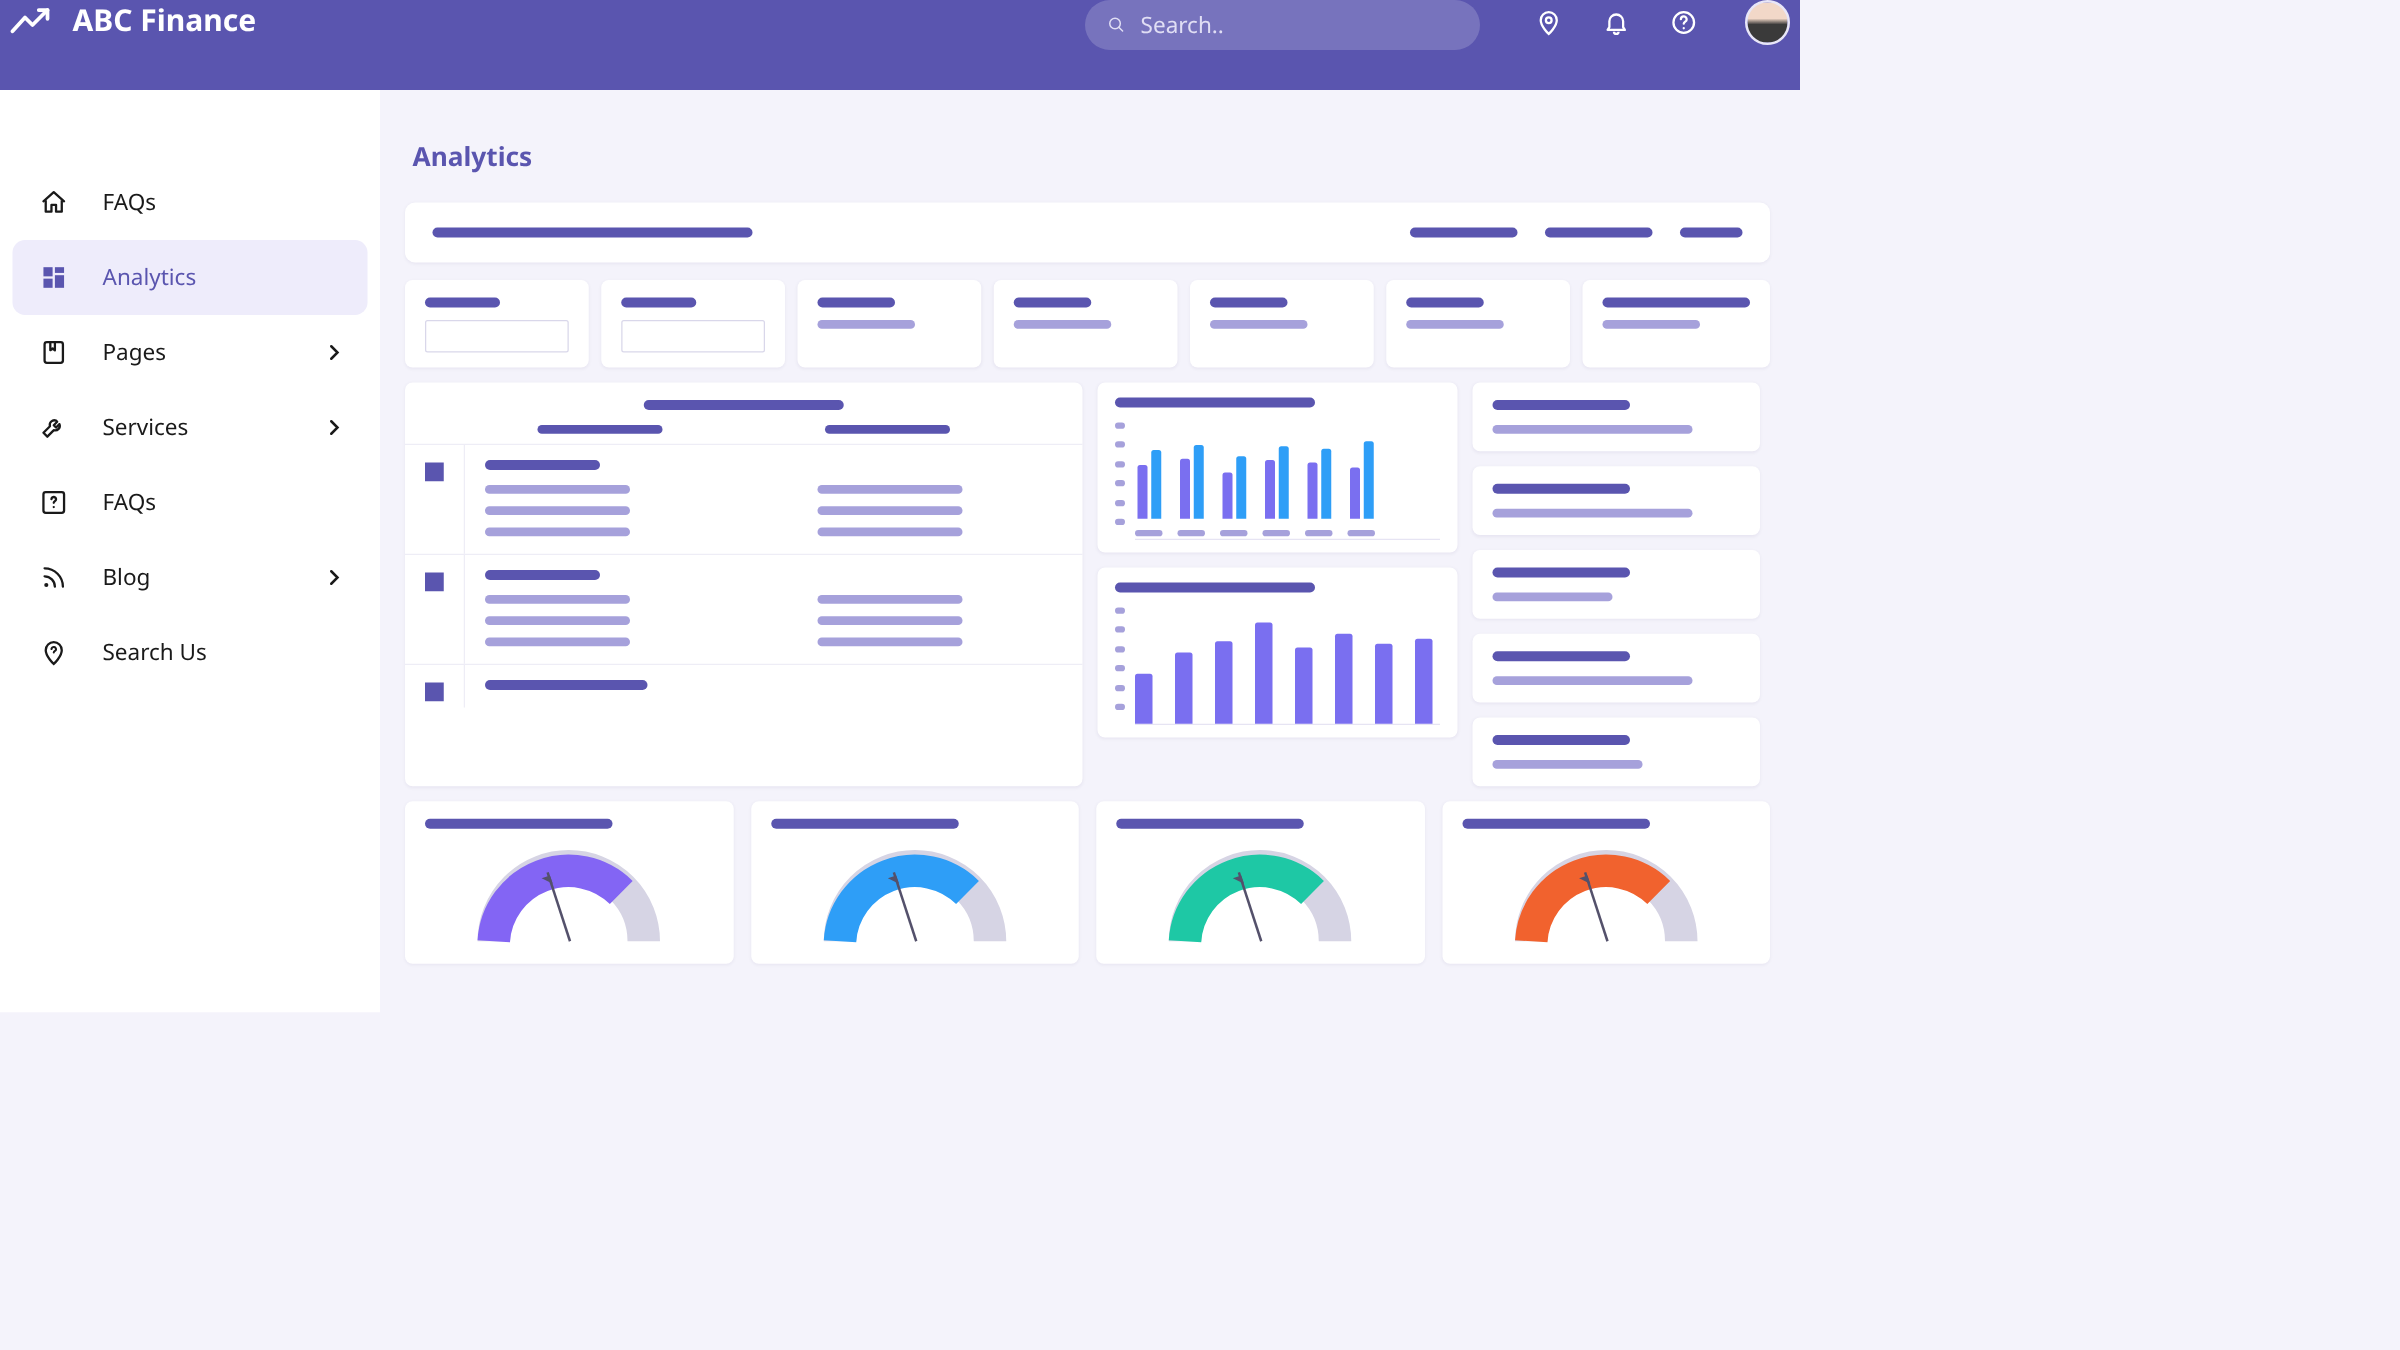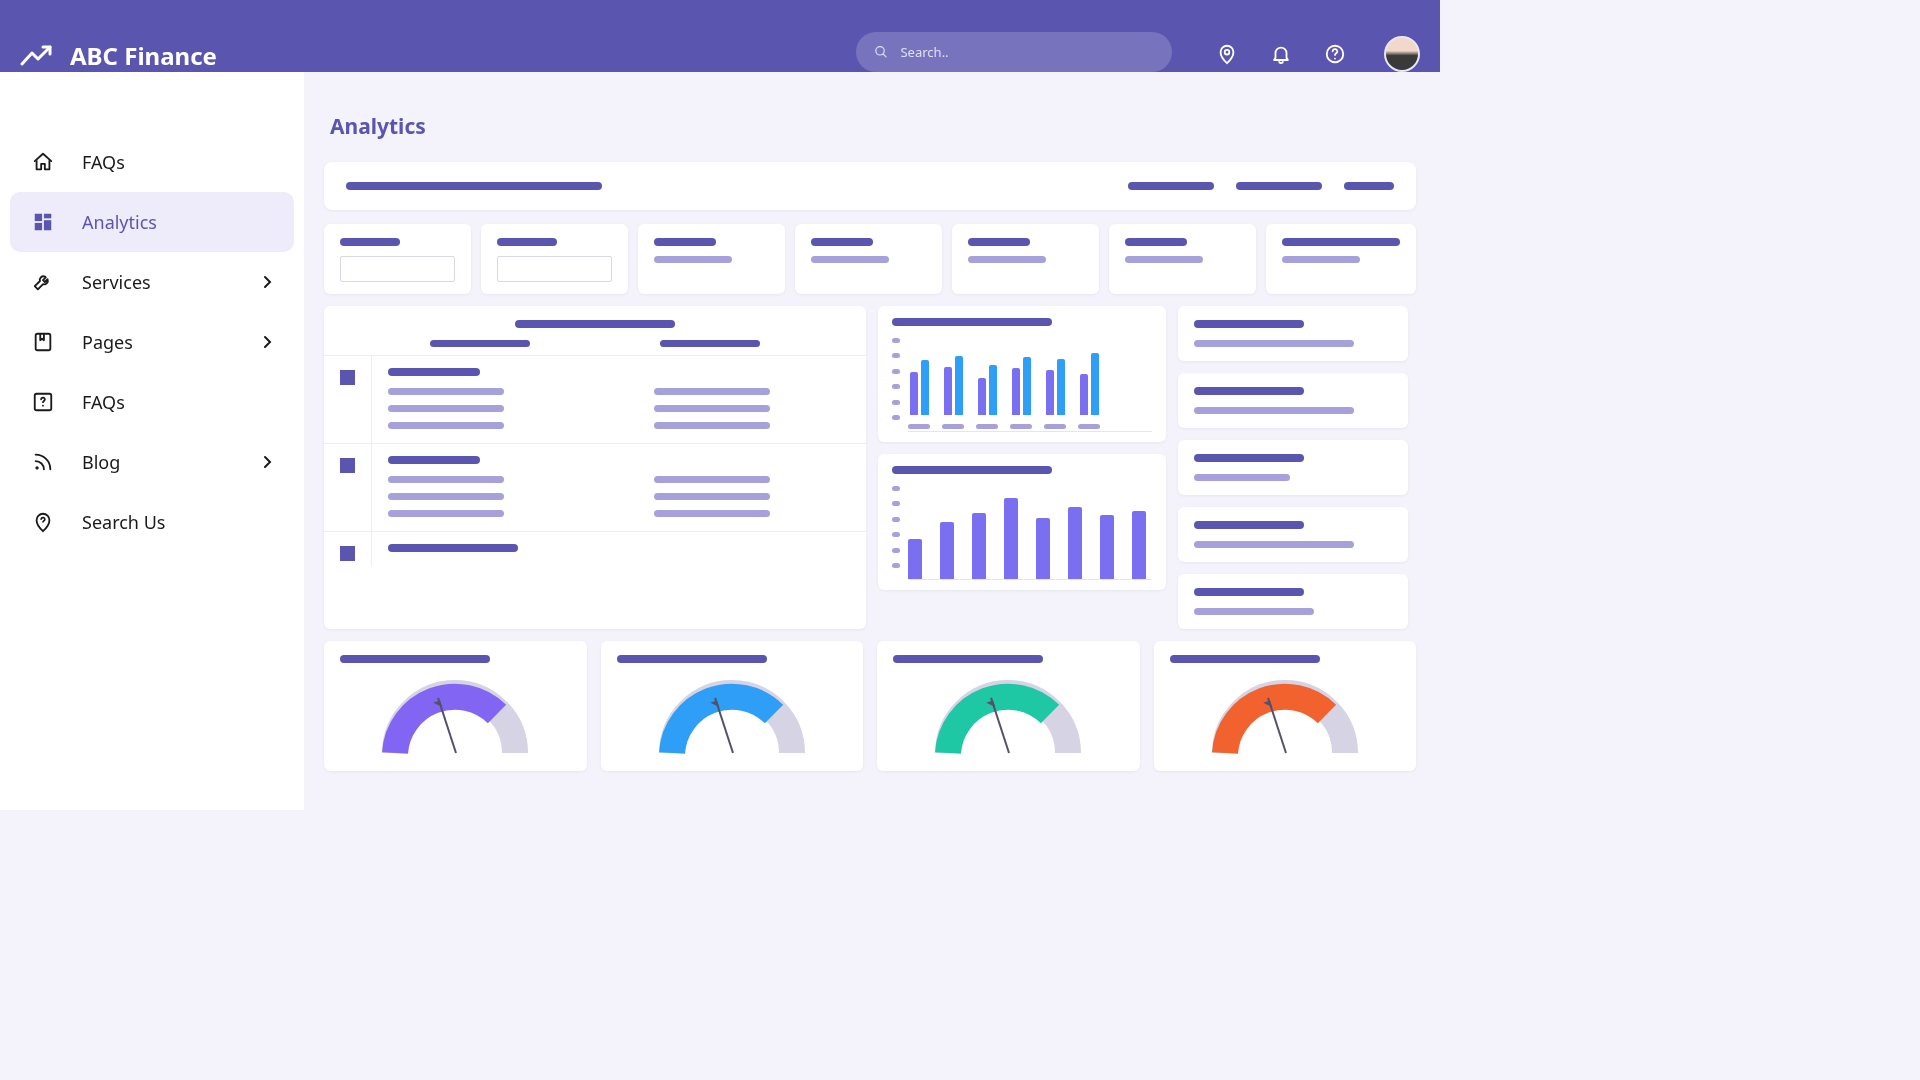--- a/index.html
+++ b/index.html
@@ -1,22 +1,22 @@
 <!DOCTYPE html>
 <html><head>
 <meta charset="utf-8">
 <style>
 *{box-sizing:border-box;margin:0;padding:0;font-family:system-ui,-apple-system,sans-serif}
 body{background:#f4f3fb;width:1440px;height:810px;overflow:hidden}
-.topbar{height:72px;background:#5a55af;display:flex;align-items:flex-end;padding:0 20px;gap:14px}
+.topbar{height:72px;background:#5a55af;display:flex;align-items:flex-start;padding:0 8px;gap:14px}
 .logo-wrap{display:flex;align-items:center;gap:16px}
 .app-title{color:#fff;font-size:24px;font-weight:700}
 .top-spacer{flex:1}
 .search{display:flex;align-items:center;gap:12px;background:rgba(255,255,255,.18);border-radius:22px;height:40px;width:316px;padding:0 18px}
-.search input{background:transparent;border:none;outline:none;color:#7dd3fc;font-size:13px;width:100%}
+.search input{background:transparent;border:none;outline:none;color:#7dd3fc;font-size:18px;width:100%}
 .search input::placeholder{color:#e0def4}
 .top-icons{display:flex;align-items:center;gap:32px;margin-left:30px}
 .top-icons svg{cursor:pointer}
 .avatar{width:36px;height:36px;border-radius:50%;background:linear-gradient(#f2d8c8 40%,#3a3a3a 55%);border:2px solid #e8e6f8;margin-left:6px;cursor:pointer}
 .layout{display:flex;height:calc(100% - 72px)}
 .sidebar{width:304px;background:#fff;padding:60px 10px 0 10px}
 .nav-item{display:flex;align-items:center;gap:28px;height:60px;padding:0 22px;border-radius:10px;font-size:18px;color:#1a1a1a;cursor:pointer}
 .nav-item.active{background:#eeecfb;color:#5a55af}
 .nav-item .chev{margin-left:auto}
 .main{flex:1;padding:26px 24px 0 20px;overflow:hidden}
@@ -115,33 +115,33 @@
       <svg width="22" height="22" viewBox="0 0 24 24" fill="#5a55af">
           <rect x="3" y="3" width="8" height="8"></rect>
           <rect x="13" y="3" width="8" height="5"></rect>
           <rect x="13" y="10" width="8" height="11"></rect>
           <rect x="3" y="13" width="8" height="8"></rect>
         </svg>
       <span>Analytics</span>
     </div>
     <div class="nav-item">
       <svg width="22" height="22" viewBox="0 0 24 24" fill="none">
-          <path d="M14 6a4 4 0 00-5.3 4.9L3 16.6 6.4 20l5.7-5.7A4 4 0 0017 9l-3 3-2-2 3-3-1-1z" stroke="#1a1a1a" stroke-width="2" stroke-linejoin="round"></path>
-        </svg>
-      <span>Services</span>
+          <rect x="4" y="3" width="16" height="18" rx="2" stroke="#1a1a1a" stroke-width="2"></rect>
+          <path d="M9 3v7l2-1.5L13 10V3" stroke="#1a1a1a" stroke-width="2" stroke-linejoin="round"></path>
+        </svg>
+      <span>Pages</span>
       <svg class="chev" width="10" height="14" viewBox="0 0 10 14">
           <path d="M3 2l5 5-5 5" stroke="#1a1a1a" stroke-width="2" fill="none" stroke-linecap="round"></path>
         </svg>
     </div>
     <div class="nav-item">
       <svg width="22" height="22" viewBox="0 0 24 24" fill="none">
-          <rect x="4" y="3" width="16" height="18" rx="2" stroke="#1a1a1a" stroke-width="2"></rect>
-          <path d="M9 3v7l2-1.5L13 10V3" stroke="#1a1a1a" stroke-width="2" stroke-linejoin="round"></path>
-        </svg>
-      <span>Pages</span>
+          <path d="M14 6a4 4 0 00-5.3 4.9L3 16.6 6.4 20l5.7-5.7A4 4 0 0017 9l-3 3-2-2 3-3-1-1z" stroke="#1a1a1a" stroke-width="2" stroke-linejoin="round"></path>
+        </svg>
+      <span>Services</span>
       <svg class="chev" width="10" height="14" viewBox="0 0 10 14">
           <path d="M3 2l5 5-5 5" stroke="#1a1a1a" stroke-width="2" fill="none" stroke-linecap="round"></path>
         </svg>
     </div>
     <div class="nav-item">
       <svg width="22" height="22" viewBox="0 0 24 24" fill="none">
           <rect x="3" y="3" width="18" height="18" rx="2" stroke="#1a1a1a" stroke-width="2"></rect>
           <path d="M10 9a2 2 0 114 .4c0 1.3-2 1.5-2 2.8" stroke="#1a1a1a" stroke-width="2" stroke-linecap="round"></path>
           <circle cx="12" cy="16" r="1" fill="#1a1a1a"></circle>
         </svg>

